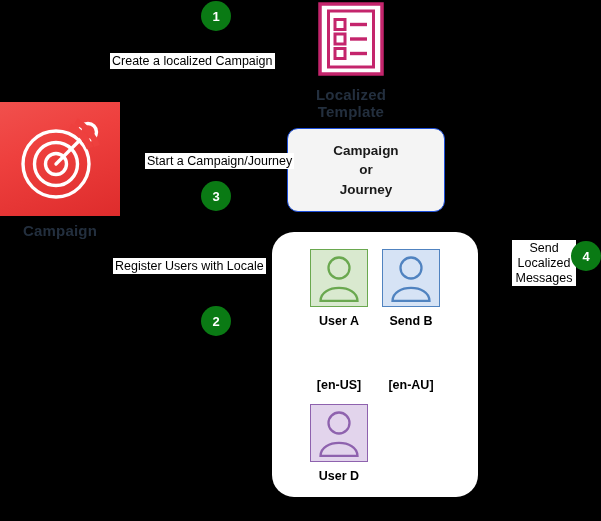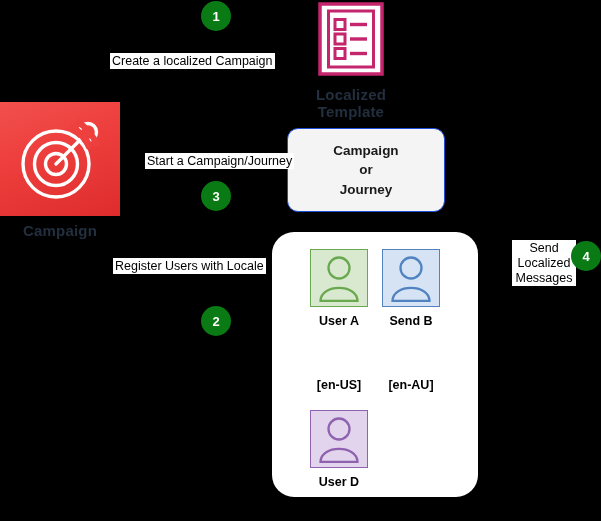--- a/index.html
+++ b/index.html
@@ -130,21 +130,21 @@
     position: absolute;
     left: 0;
     top: 0;
     width: 206px;
     height: 265px;
     display: grid;
     grid-template-columns: 1fr 1fr;
     grid-template-rows: 1fr 1fr;
     padding: 17px 31px;
     box-sizing: border-box;
-    row-gap: 16px;
+    row-gap: 10px;
   }
   .user-cell {
     display: flex;
     flex-direction: column;
     align-items: center;
   }
   .user-avatar {
     width: 58px;
     height: 58px;
     border: 1px solid #777;

